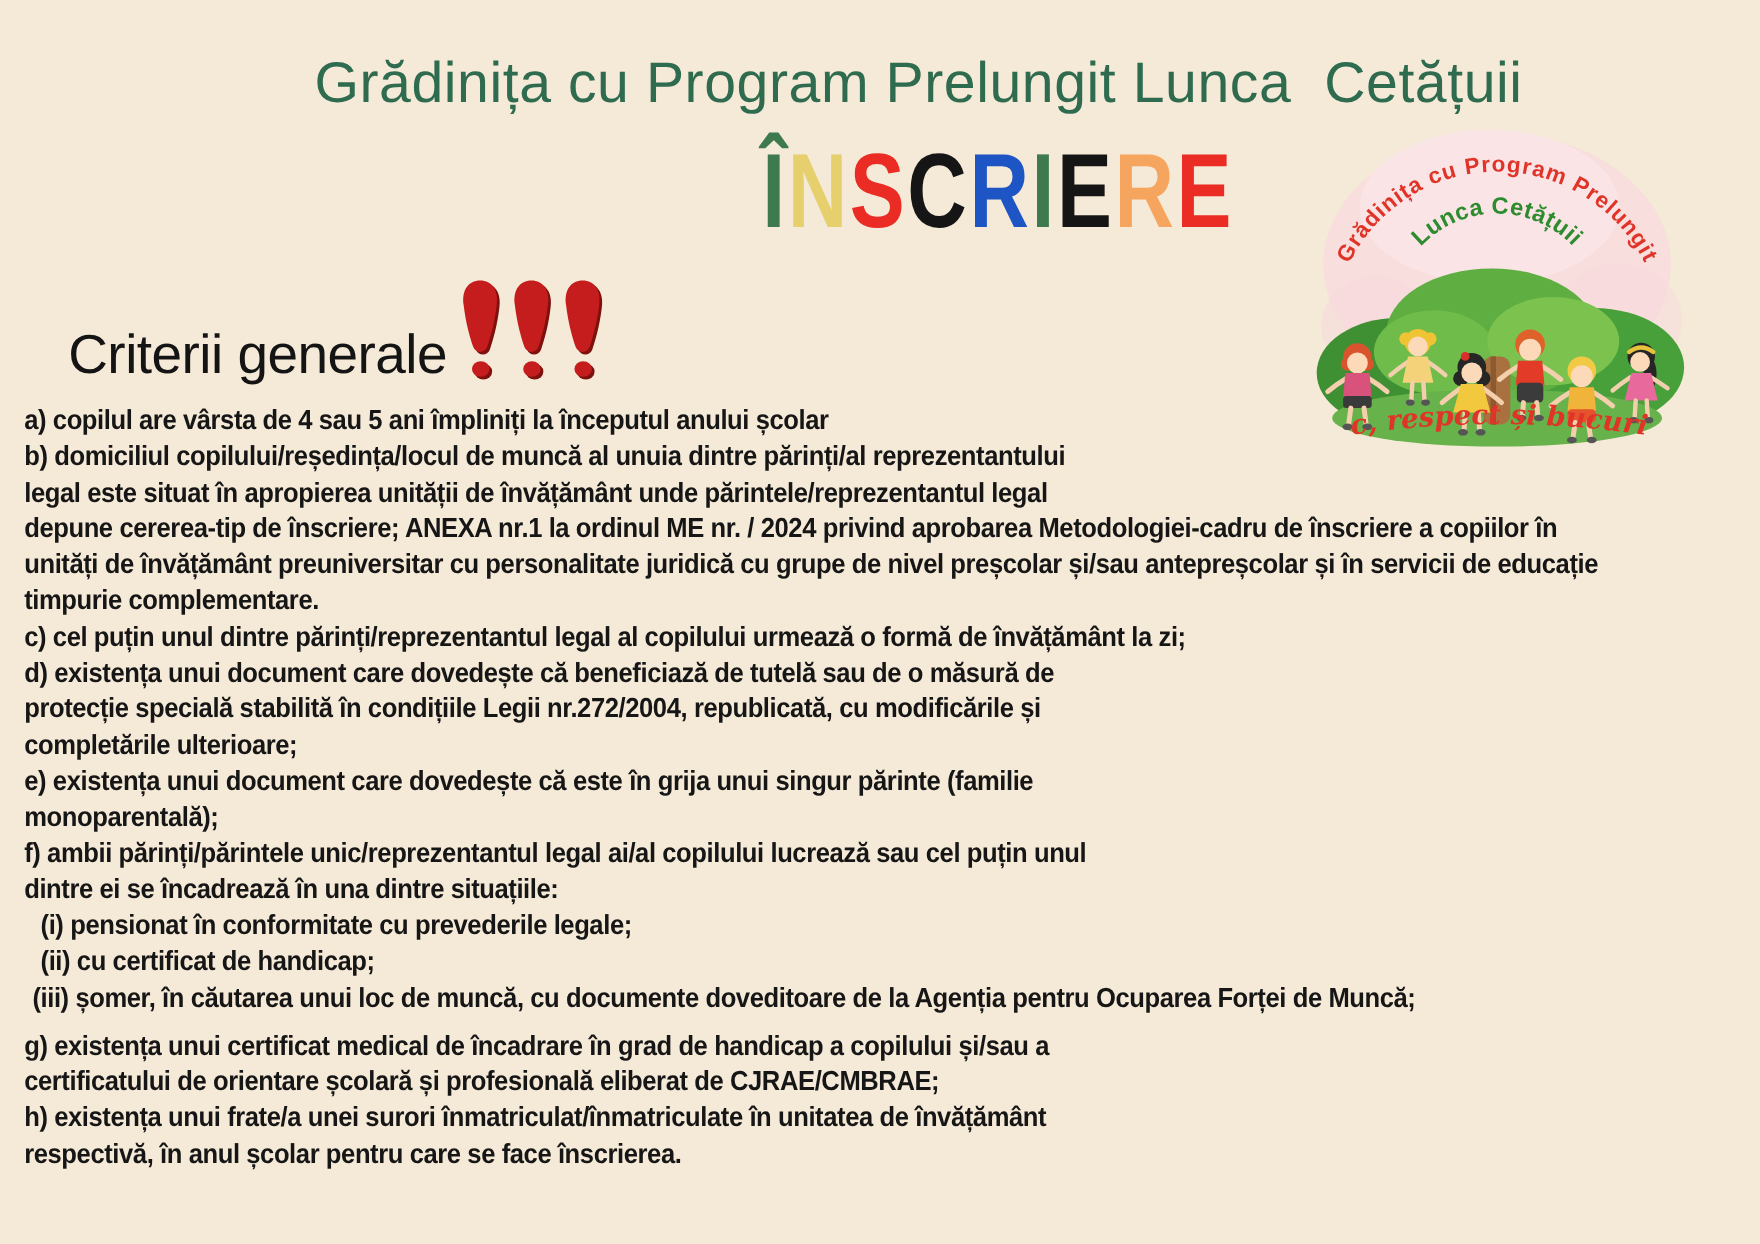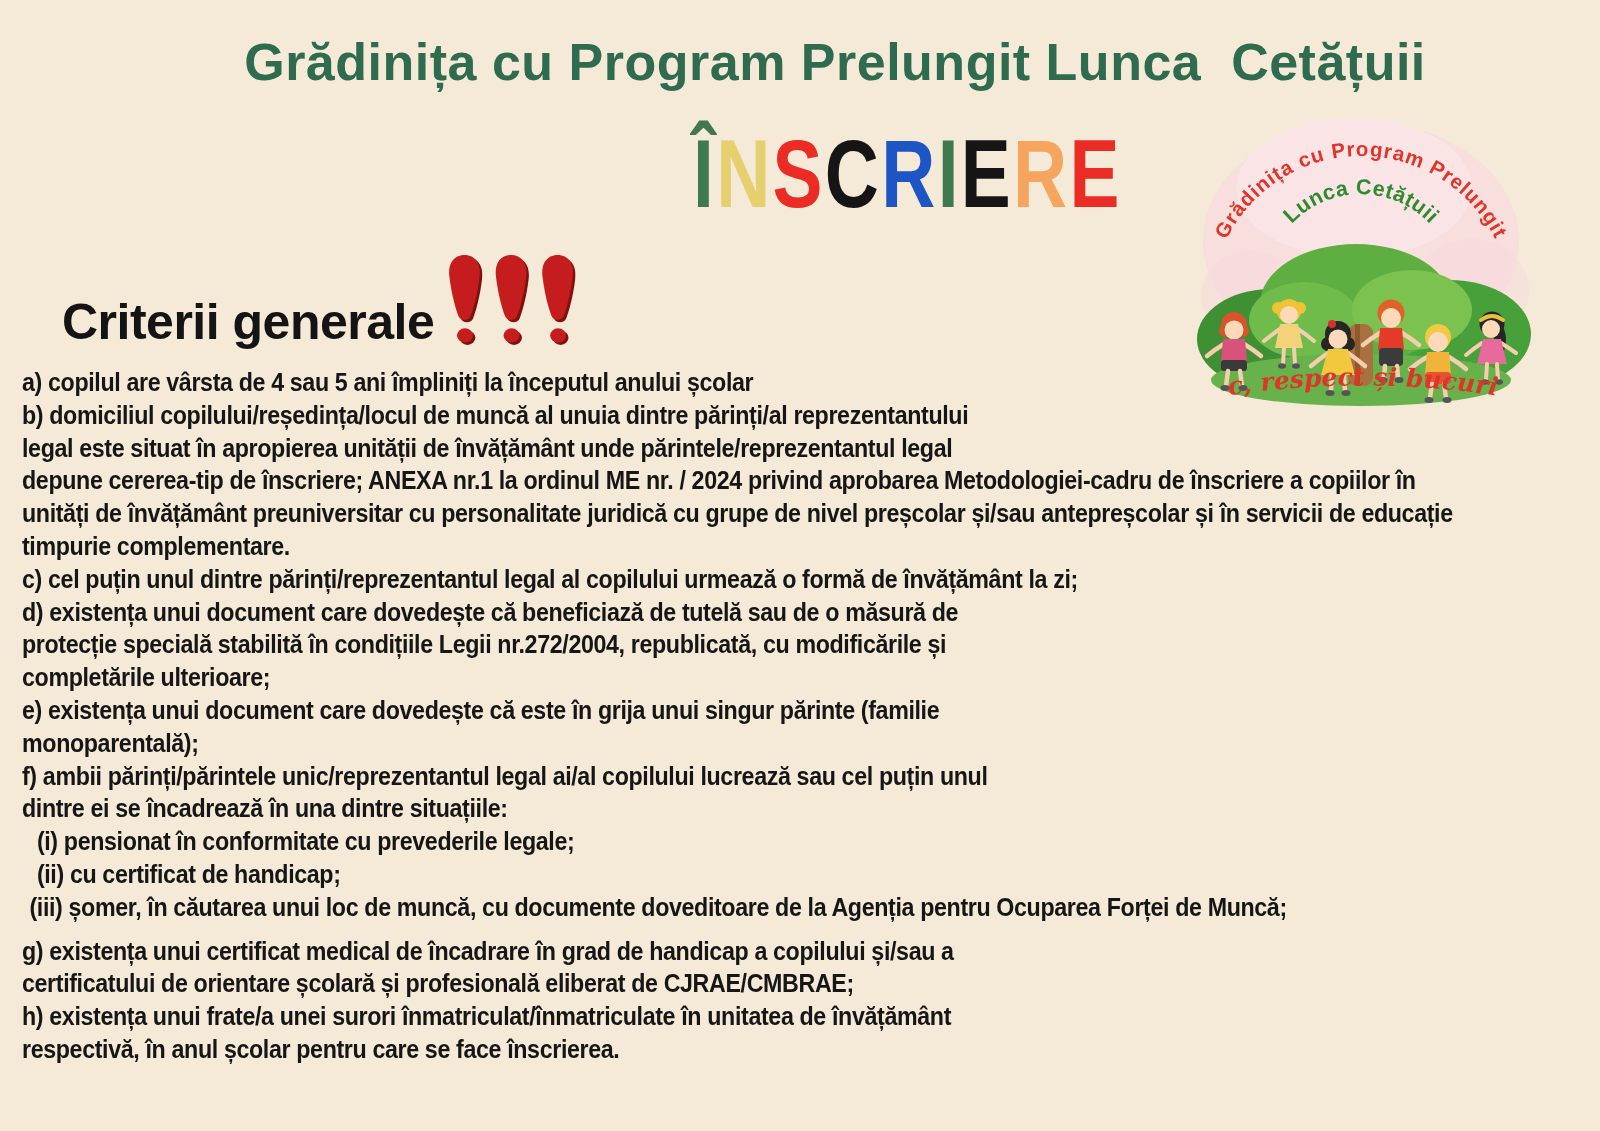--- a/index.html
+++ b/index.html
@@ -3,38 +3,38 @@
 <meta charset="utf-8">
 <style>
   html,body { margin:0; padding:0; background:#e8e0d2; }
   .page {
     position:relative; width:1600px; height:1131px; overflow:hidden;
     background:#f5e9d7;
     font-family:"Liberation Sans", sans-serif;
   }
   
   .main-title {
-    position:absolute; top:32px; left:0; width:1600px; box-sizing:border-box;
+    position:absolute; top:46px; left:0; width:1600px; box-sizing:border-box;
     padding-left:70px; text-align:center;
-    font-size:52px; font-weight:bold; white-space:pre; letter-spacing:0.5px;
+    font-size:52px; font-weight:normal; white-space:pre; letter-spacing:0.5px;
   }
   
   .wordmark {
     position:absolute; left:693px; top:126px;
     font-size:96px; font-weight:bold; line-height:1; white-space:nowrap;
     letter-spacing:3px;
     transform:scaleX(0.78); transform-origin:left top;
   }
   .wordmark span { display:inline-block; }
   
   .heading-row {
     position:absolute; left:62px; top:252px;
     display:flex; align-items:flex-end; gap:10px;
   }
-  .heading { font-size:50px; font-weight:bold; line-height:1.15; letter-spacing:-0.5px; }
+  .heading { font-size:50px; font-weight:normal; line-height:1.15; letter-spacing:-0.5px; }
   .exc-svg { display:block; margin-bottom:2px; }
   
   .bodytext {
     position:absolute; left:22px; top:366px;
     font-size:25px; font-weight:bold; line-height:32.8px;
     letter-spacing:-0.4px; white-space:nowrap;
     transform:scaleX(0.93); transform-origin:left top;
   }
   .bodytext .ind1 { padding-left:16px; }
   .bodytext .ind2 { padding-left:8px; }

